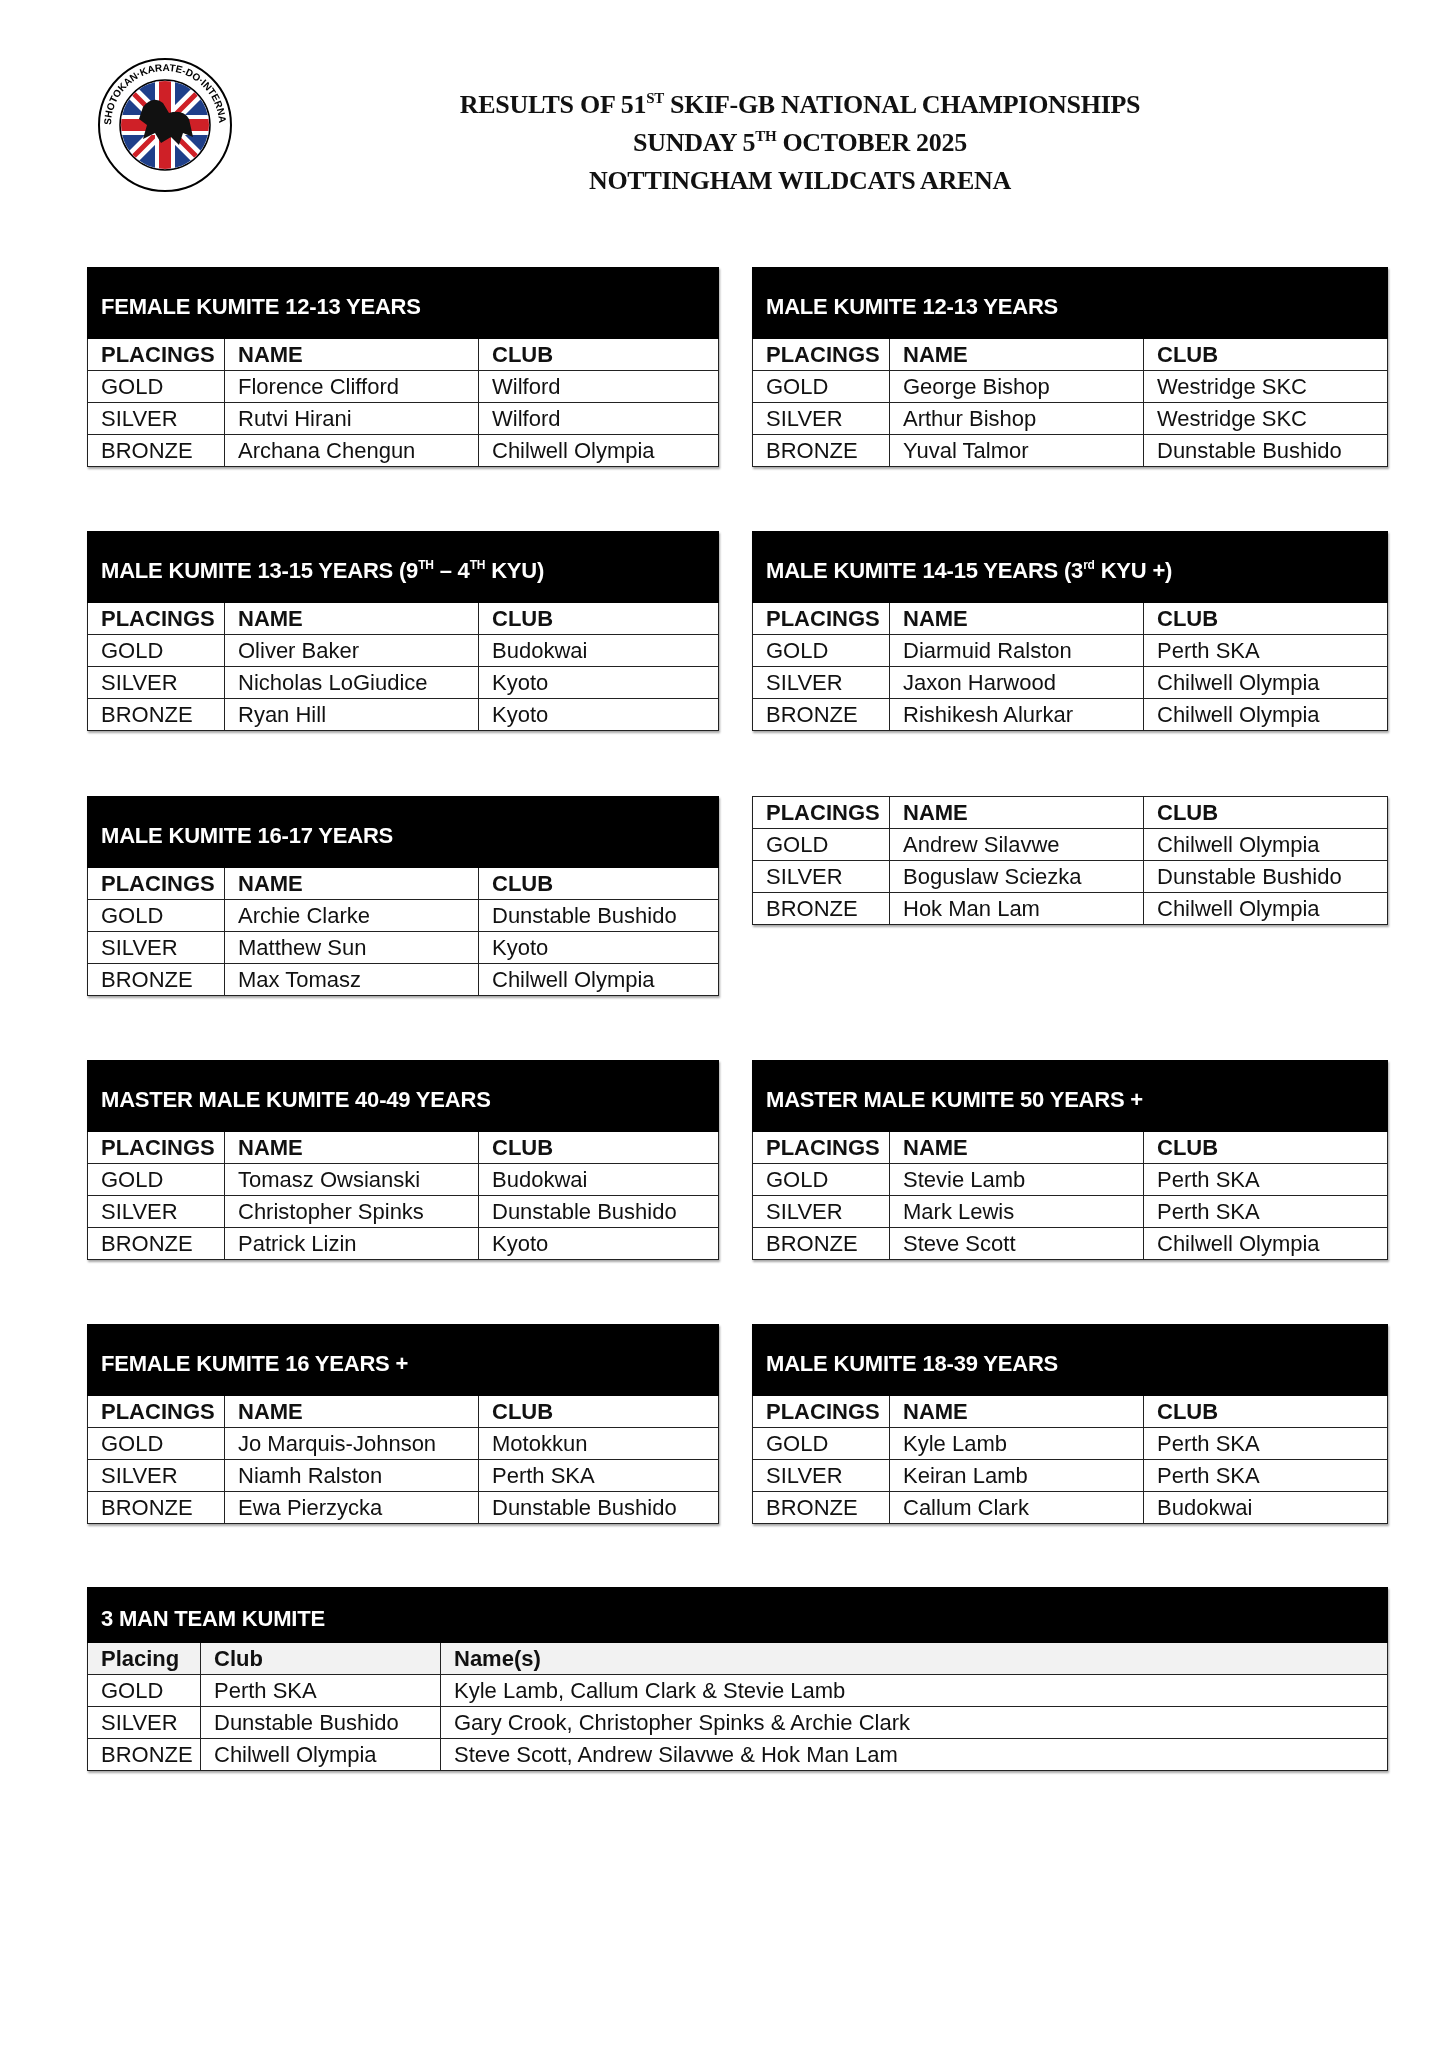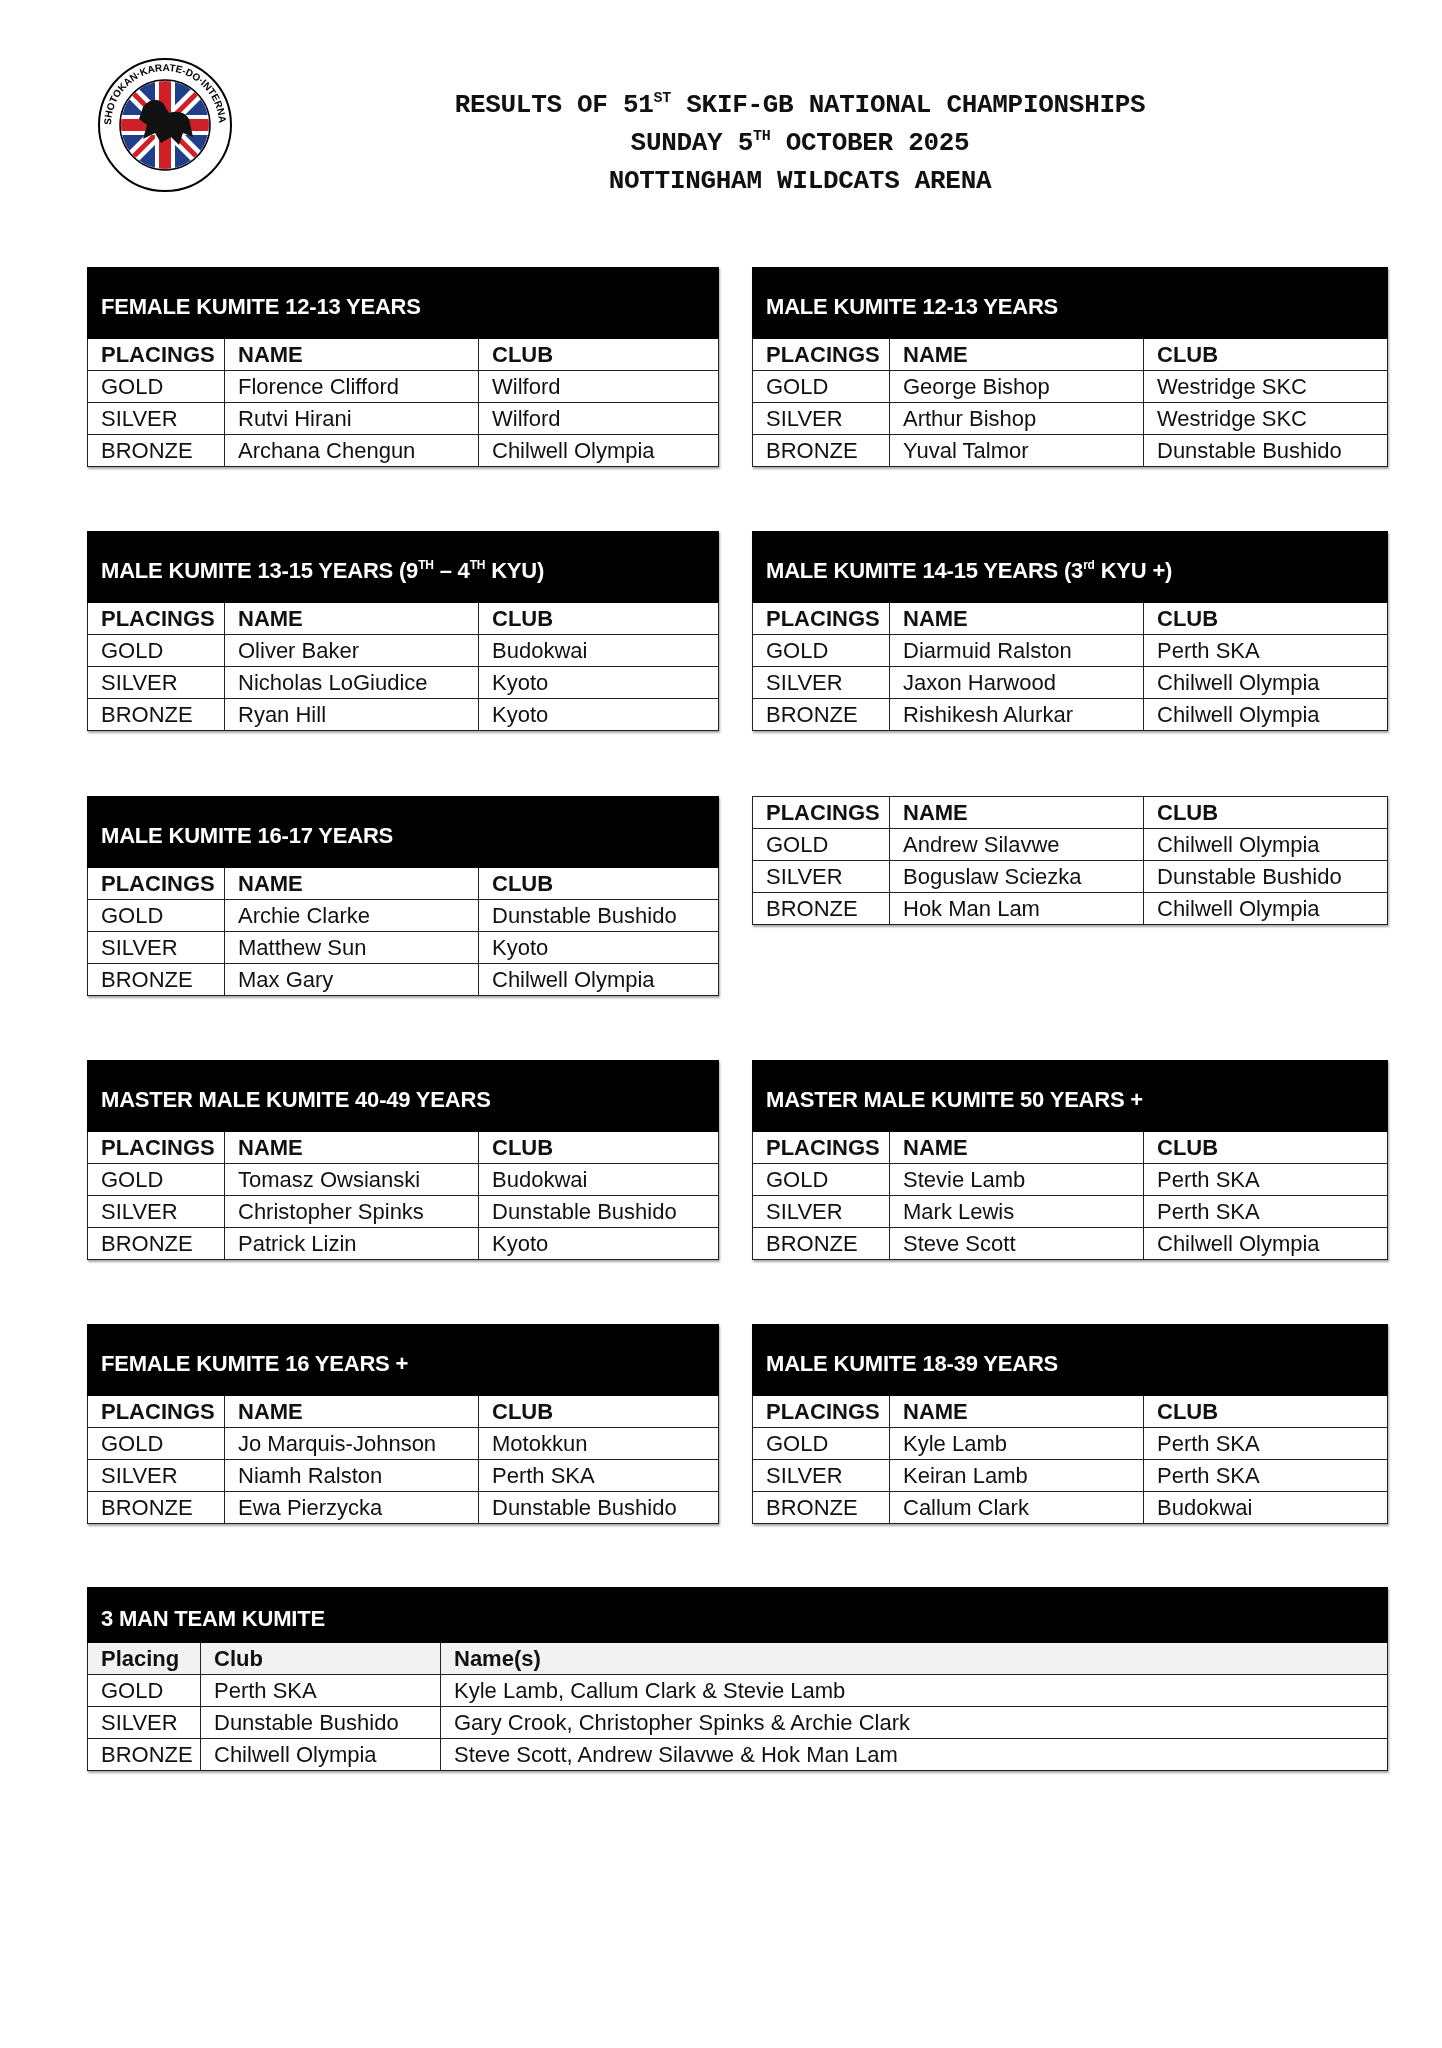--- a/index.html
+++ b/index.html
@@ -6,21 +6,21 @@
   body {
     width: 1442px; height: 2048px; position: relative; overflow: hidden;
     font-family: "Liberation Sans", "DejaVu Sans", sans-serif; color: #111;
   }
   .logo {
     position: absolute; left: 97px; top: 57px; width: 136px; height: 136px;
   }
   .title-block {
     position: absolute; left: 400px; top: 86px; width: 800px; text-align: center;
     font-weight: bold; font-size: 26px; line-height: 38px; letter-spacing: -0.3px;
-    font-family: Liberation Mono, monospace; color: #111;
+    font-family: Liberation Serif, serif; color: #111;
   }
   .title-block sup { font-size: 15px; vertical-align: 10px; line-height: 0; }
   .result-table {
     position: absolute; border-collapse: collapse; table-layout: fixed;
     box-shadow: 1px 2px 2px rgba(0,0,0,0.35);
   }
   .result-table th.cat {
     background: #000; color: #fff; text-align: left; font-weight: bold;
     font-size: 22px; height: 62px; padding: 8px 0 0 13px; border: 1.5px solid #000;
     letter-spacing: -0.2px;
@@ -218,21 +218,21 @@
         <td>Archie Clarke</td>
         <td>Dunstable Bushido</td>
       </tr>
         <tr>
         <td>SILVER</td>
         <td>Matthew Sun</td>
         <td>Kyoto</td>
       </tr>
         <tr>
         <td>BRONZE</td>
-        <td>Max Gary</td>
+        <td>Max Tomasz</td>
         <td>Chilwell Olympia</td>
       </tr>
       </tbody>
     </table>
     <table class="result-table" style="left: 752px; top: 796px; width: 636px;">
       <colgroup>
         <col style="width:137px">
         <col style="width:254px">
         <col>
       </colgroup>

